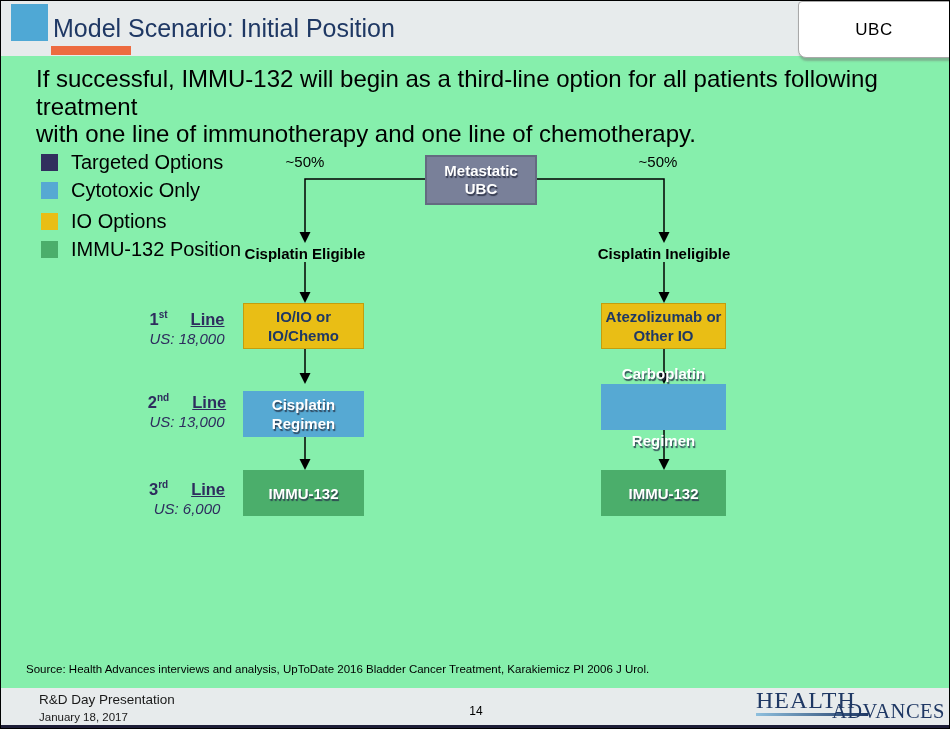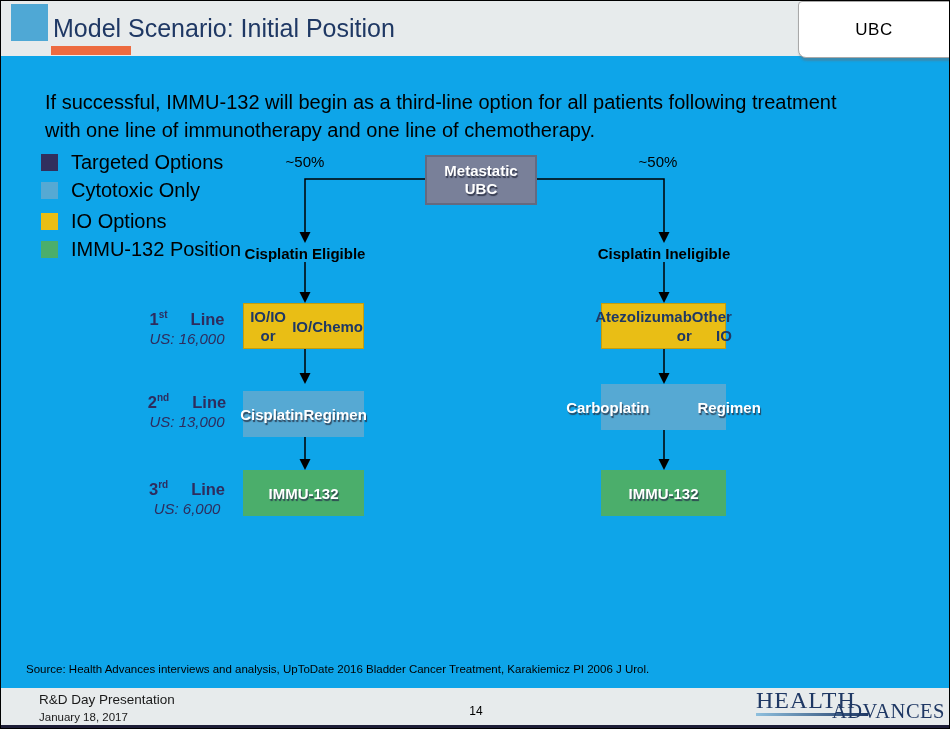--- a/index.html
+++ b/index.html
@@ -1,62 +1,62 @@
 <!DOCTYPE html>
 <html><head>
 <meta charset="utf-8">
 <style>
   * { margin:0; padding:0; box-sizing:border-box; }
   body { font-family:"Liberation Sans", sans-serif; background:#fff; }
   .slide {
     position:relative; width:950px; height:729px;
-    border:1px solid #000; background:#0ea5e9; overflow:hidden;
+    border:1px solid #000; background:#86efac; overflow:hidden;
   }
   
   .header-band { position:absolute; left:0; top:0; width:950px; height:55px; background:#E7EBEC; }
   .teal-square { position:absolute; left:10px; top:3px; width:37px; height:37px; background:#4FA8D5; }
   .slide-title { position:absolute; left:52px; top:12px; font-size:25px; line-height:30px; color:#1F3864; }
   .orange-bar { position:absolute; left:50px; top:45px; width:80px; height:9px; background:#ED6B40; }
   .tab {
     position:absolute; left:797px; top:0; width:152px; height:57px; background:#fff;
     border:1px solid #A9A9A9; border-radius:4px 0 0 8px;
     box-shadow:1px 3px 2px rgba(110,110,110,0.45);
     display:flex; align-items:center; justify-content:center;
     font-size:17px; color:#000; letter-spacing:0.5px;
   }
   
-  .subtitle { position:absolute; left:44px; top:64px; width:870px; font-size:20px; line-height:27.5px; color:#000;margin-top:24px; }
+  .subtitle { position:absolute; left:35px; top:64px; width:870px; font-size:24px; line-height:27.5px; color:#000; }
   
   .legend-item { position:absolute; left:40px; display:flex; align-items:center; height:17px; }
   .legend-swatch { width:17px; height:17px; flex:0 0 17px; }
   .legend-label { margin-left:13px; font-size:20px; color:#000; white-space:nowrap; }
   
   .arrows { position:absolute; left:0; top:0; width:950px; height:729px; pointer-events:none; }
   .root-box {
     position:absolute; left:424px; top:154px; width:112px; height:50px;
     background:#798099; border:2px solid #646A80;
     display:flex; flex-direction:column; align-items:center; justify-content:center;
     color:#fff; font-weight:bold; font-size:15px; line-height:18px;
     text-shadow:1px 1.5px 1px rgba(40,45,65,0.85);
   }
   .pct { position:absolute; top:152px; width:80px; text-align:center; font-size:15px; color:#000; }
   .bheader { position:absolute; top:244px; width:190px; text-align:center; font-weight:bold; font-size:15px; color:#000; white-space:nowrap; }
   .fbox {
     position:absolute; height:46px;
-    display:flex; flex-direction:row; align-items:center; justify-content:center;
+    display:flex; flex-direction:column; align-items:center; justify-content:center;
     font-weight:bold; font-size:15px; line-height:19px; text-align:center;
   }
   .fbox.col-l { left:242px; width:121px; }
   .fbox.col-r { left:600px; width:125px; }
   .fbox.io { color:#1F3864; border:1px solid #C39D0E; }
   .fbox.lite { color:#fff; text-shadow:1px 1.5px 1px rgba(40,55,75,0.85); }
   .rowlab { position:absolute; left:106px; width:160px; text-align:center; color:#2E2D5E; }
   .rowlab .ord { font-size:16.5px; font-weight:bold; line-height:20px; }
   .rowlab .ord sup { font-size:10px; }
-  .rowlab .word { margin-left:23px; }
+  .rowlab .word { margin-left:23px;text-decoration:underline; }
   .rowlab .cnt { font-size:15px; font-style:italic; line-height:19px; }
   
   .source { position:absolute; left:25px; top:662px; font-size:11.5px; color:#000; }
   .footer-band { position:absolute; left:0; top:687px; width:950px; height:38px; background:#E7EBEC; }
   .footer-pres { position:absolute; left:38px; top:691px; font-size:13.5px; color:#1a1a1a; }
   .footer-date { position:absolute; left:38px; top:710px; font-size:11.5px; color:#1a1a1a; }
   .page-num { position:absolute; left:450px; top:703px; width:50px; text-align:center; font-size:12px; color:#000; }
   .bottom-bar { position:absolute; left:0; top:724px; width:950px; height:5px; background:#1E1E38; }
   .logo { position:absolute; left:755px; top:686px; width:185px; height:38px; font-family:"Liberation Serif", serif; color:#1F3864; }
   .logo-health { position:absolute; left:0; top:0; font-size:24px; letter-spacing:1px;font-family:Liberation Serif, serif; }
@@ -151,21 +151,21 @@
   <div class="fbox col-r lite" style="top: 383px; background-color: rgb(86, 169, 211); gap: 48px;">
     <span>Carboplatin</span>
     <span>Regimen</span>
   </div>
   <div class="fbox col-r lite" style="top: 469px; background-color: rgb(75, 174, 107);">
     <span>IMMU-132</span>
   </div>
 
   <div class="rowlab" style="top:304px">
     <div class="ord"><span>1</span><sup>st</sup><span class="word">Line</span></div>
-    <div class="cnt">US: 16,000</div>
+    <div class="cnt">US: 18,000</div>
   </div>
   <div class="rowlab" style="top:387px">
     <div class="ord"><span>2</span><sup>nd</sup><span class="word">Line</span></div>
     <div class="cnt">US: 13,000</div>
   </div>
   <div class="rowlab" style="top:474px">
     <div class="ord"><span>3</span><sup>rd</sup><span class="word">Line</span></div>
     <div class="cnt">US: 6,000</div>
   </div>
 

